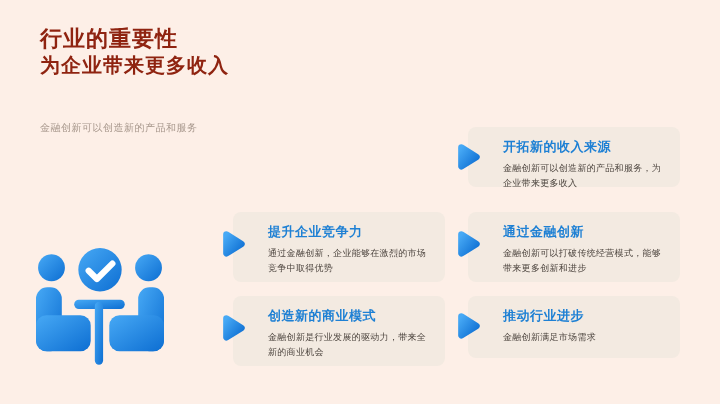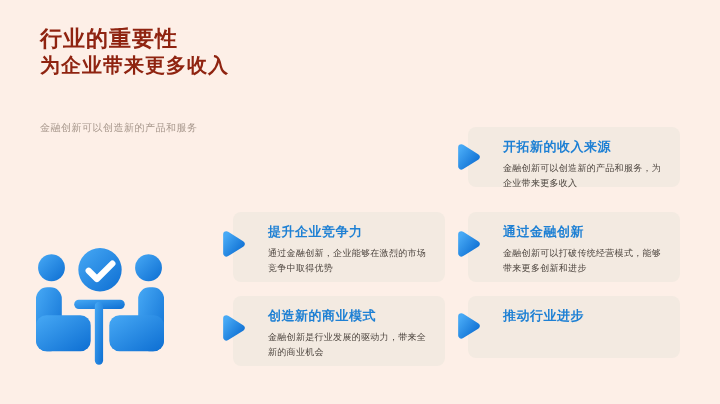--- a/index.html
+++ b/index.html
@@ -117,15 +117,16 @@
     <div class="card-body">金融创新是行业发展的驱动力，带来全新的商业机会</div>
   </div>
 
   <div class="card" style="left:468px;top:296px;height:62px;">
     <span class="arrow">
       <svg viewBox="0 0 32 34">
           <path d="M9 7 L25 17 L9 27 Z" fill="url(#grad-blue)" stroke="url(#grad-blue)" stroke-width="7" stroke-linejoin="round"></path>
         </svg>
     </span>
     <div class="card-title">推动行业进步</div>
+    <div class="card-body">金融创新满足市场需求</div>
   </div>
 
 </div>
 
 </body></html>

